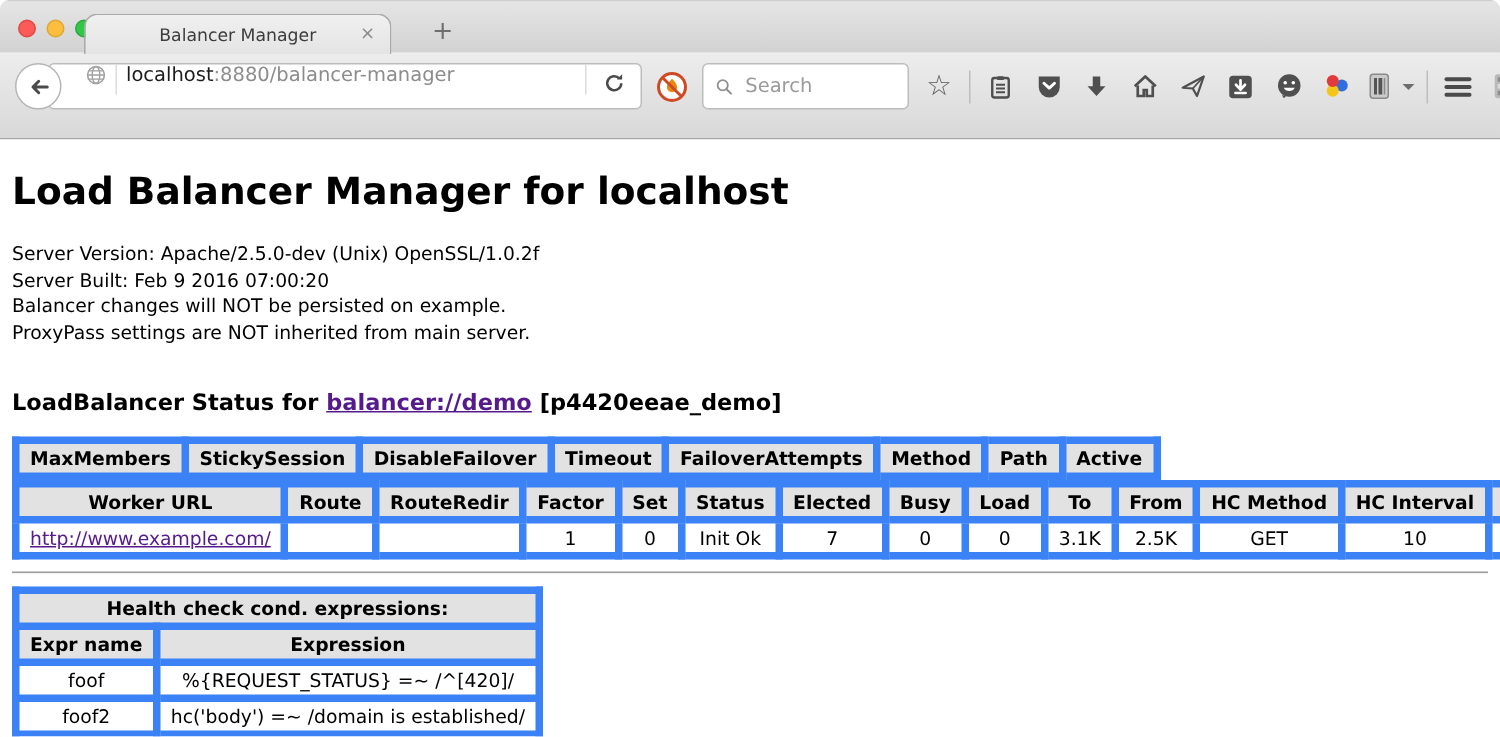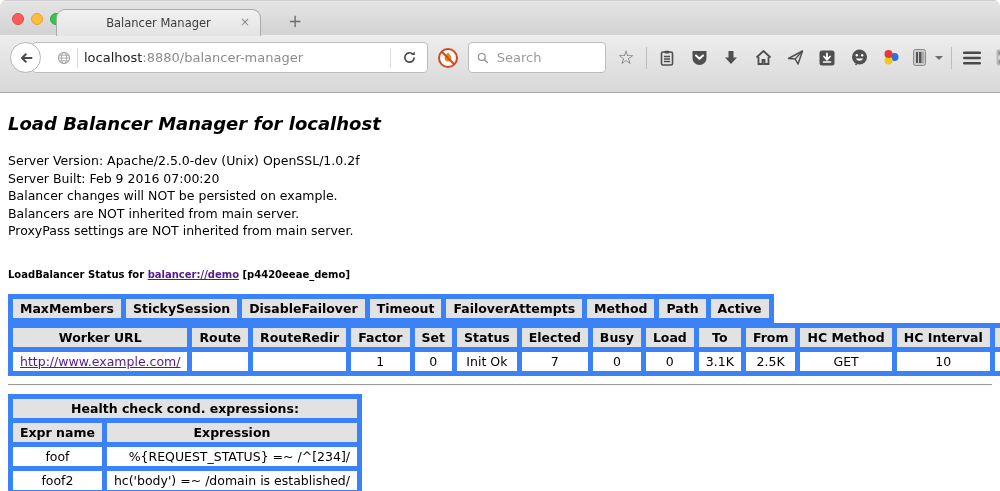--- a/index.html
+++ b/index.html
@@ -39,21 +39,21 @@
     display:flex; align-items:flex-start; padding:7px 10px 0 10px; gap:8px;
   }
   .backbtn {
     width:31px; height:31px; border-radius:50%; background:#fff;
     border:1px solid #b5b5b5; display:flex; align-items:center; justify-content:center;
     z-index:2; flex:none;
   }
   .urlbar {
     flex:none; width:396px; height:31px; margin-left:-17px;
     background:#fff; border:1px solid #bdbdbd; border-radius:4px;
-    display:flex; align-items:center; padding:0 6px 0 24px; gap:6px;
+    display:flex; align-items:flex-start; padding:0 6px 0 24px; gap:6px;
   }
   .url-text { flex:1; font-size:13px; white-space:nowrap; overflow:hidden; }
   .url-domain { color:#1c1c1c; }
   .url-path { color:#8c8c8c; }
   .vsep-in { width:1px; height:20px; background:#dcdcdc; }
   .vsep { width:1px; height:22px; background:#bdbdbd; margin-top:5px; flex:none; }
   .ibtn {
     width:24px; height:31px; display:flex; align-items:center; justify-content:center; flex:none;
   }
   .searchbox {
@@ -63,33 +63,33 @@
   .searchbox input {
     border:none; outline:none; width:100%; font-size:13px; color:#c2410c;
     font-family:"DejaVu Sans","Liberation Sans",sans-serif; background:transparent;
   }
   .searchbox input::placeholder { color:#9a9a9a; }
   .star-glyph { font-size:19px; color:#5a5a5a; line-height:19px; }
   .caret { width:0; height:0; border-left:4px solid transparent; border-right:4px solid transparent; border-top:4px solid #6e6e6e; margin-top:14px; flex:none; }
 
   
   .content { padding:10px 8px 0 8px; background:#fff; color:#000; }
-  h1.pagetitle { font-size:18px; margin:10px 0 18px 0; font-weight:bold; letter-spacing:0;font-style:italic; }
+  h1.pagetitle { font-size:25px; margin:10px 0 18px 0; font-weight:bold; letter-spacing:0; }
   .info { font-size:12.5px; line-height:17.5px; }
-  .bal-heading { font-size:10px; font-weight:bold; margin:29px 0 14px 0; }
+  .bal-heading { font-size:15px; font-weight:bold; margin:29px 0 14px 0; }
   .bal-heading a { color:#551a8b; text-decoration:underline; }
   table.tbl {
     border-collapse:collapse; font-size:12.5px; margin:0;
     border:1px solid #6e6e6e;
   }
   table.tbl th, table.tbl td {
     border:5px solid #3b82f6; padding:2px 7px; text-align:center; white-space:nowrap;
   }
   table.tbl th { background:#e2e2e2; font-weight:bold; }
-  table.tbl td.cell-left { text-align:right; }
+  table.tbl td.cell-left { text-align:center; }
   table.tbl a { color:#551a8b; text-decoration:underline; }
   .worker-tbl { width:961px; margin-top:16px; }
   .hc-tbl { width:312px; }
   hr.rule {
     border:0; border-top:1px solid #9a9a9a; border-bottom:1px solid #f5f5f5;
     height:0; margin:8px 0;
   }
   svg { display:block; }
 </style>
 </head>
@@ -234,21 +234,20 @@
     </div>
   </div>
 
   <div class="content">
     <h1 class="pagetitle">Load Balancer Manager for localhost</h1>
 
     <div class="info">
       <div>Server Version: Apache/2.5.0-dev (Unix) OpenSSL/1.0.2f</div>
       <div>Server Built: Feb 9 2016 07:00:20</div>
       <div>Balancer changes will NOT be persisted on example.</div>
-      <div>Balancers are NOT inherited from main server.</div>
       <div>ProxyPass settings are NOT inherited from main server.</div>
     </div>
 
     <div class="bal-heading">
       <span>LoadBalancer Status for</span>
       <a href="#">balancer://demo</a>
       <span>[p4420eeae_demo]</span>
     </div>
 
     <table class="tbl" style="width:617px">
@@ -311,21 +310,21 @@
       <tbody>
           <tr>
         <th colspan="2">Health check cond. expressions:</th>
       </tr>
       <tr>
         <th>Expr name</th>
         <th>Expression</th>
       </tr>
       <tr>
         <td>foof</td>
-        <td class="cell-left">%{REQUEST_STATUS} =~ /^[234]/</td>
+        <td class="cell-left">%{REQUEST_STATUS} =~ /^[420]/</td>
       </tr>
       <tr>
         <td>foof2</td>
         <td class="cell-left">hc('body') =~ /domain is established/</td>
       </tr>
     </tbody>
       </table>
 
   </div>
 </div>

